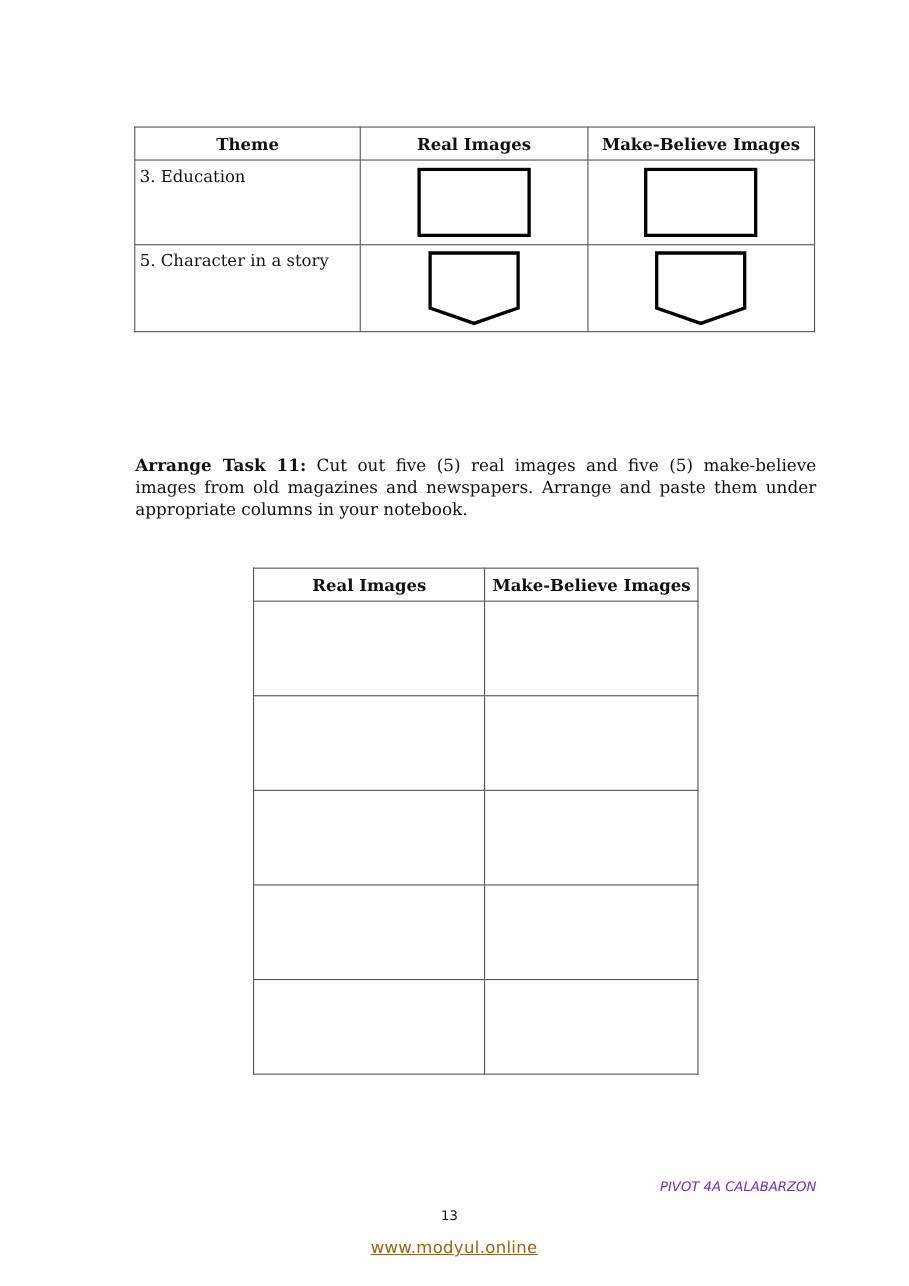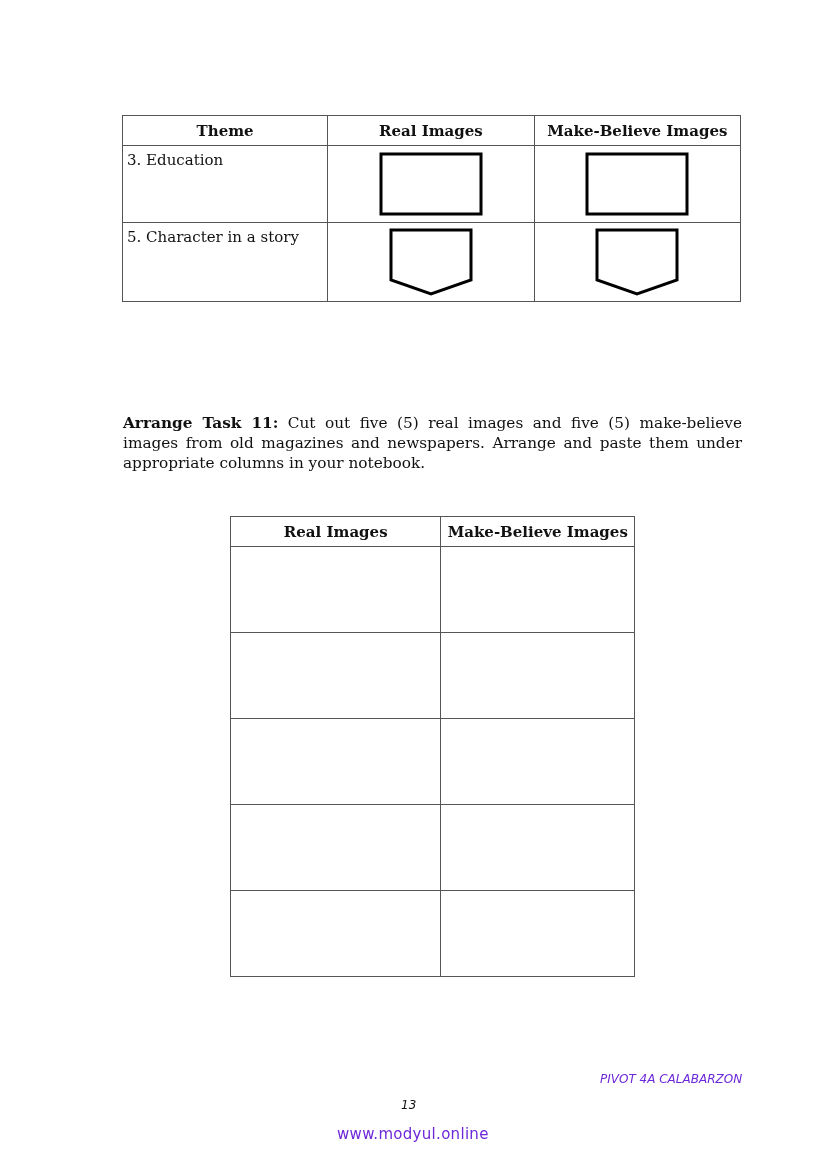--- a/index.html
+++ b/index.html
@@ -21,23 +21,23 @@
     .task b { font-weight: bold; }
     .t2 { position: absolute; left: 230px; top: 516px; width: 405px; border-collapse: collapse; }
     .t2 td, .t2 th { border: 1px solid #555; padding: 0; }
     .t2 th { height: 29px; font-size: 15px; font-weight: bold; text-align: center; }
     .t2 .a { width: 210px; }
     .t2 .b { width: 193px; }
     .t2 td { height: 85px; }
     .footer { position: absolute; left: 560px; top: 1072px; font-family: "DejaVu Sans", "Liberation Sans", sans-serif;
               font-style: italic; font-size: 12px; color: #6d28d9; margin-left: 40px; }
     .pagenum { position: absolute; left: 401px; top: 1098px; font-family: "DejaVu Sans", "Liberation Sans", sans-serif;
-               font-size: 12px; color: #111; font-style: italic; }
+               font-size: 12px; color: #111; }
     .watermark { position: absolute; left: 337px; top: 1125px; font-family: "DejaVu Sans", "Liberation Sans", sans-serif;
-                 font-size: 15px; color: #6d28d9; letter-spacing: 0.3px; }
+                 font-size: 15px; color: #a16207; letter-spacing: 0.3px; text-decoration: underline; }
     svg { display: block; margin: 0 auto; }
   </style>
 </head>
 <body>
 
 <table class="t1">
   <tbody>
       <tr>
     <th class="c1">Theme</th>
     <th class="c2">Real Images</th>

